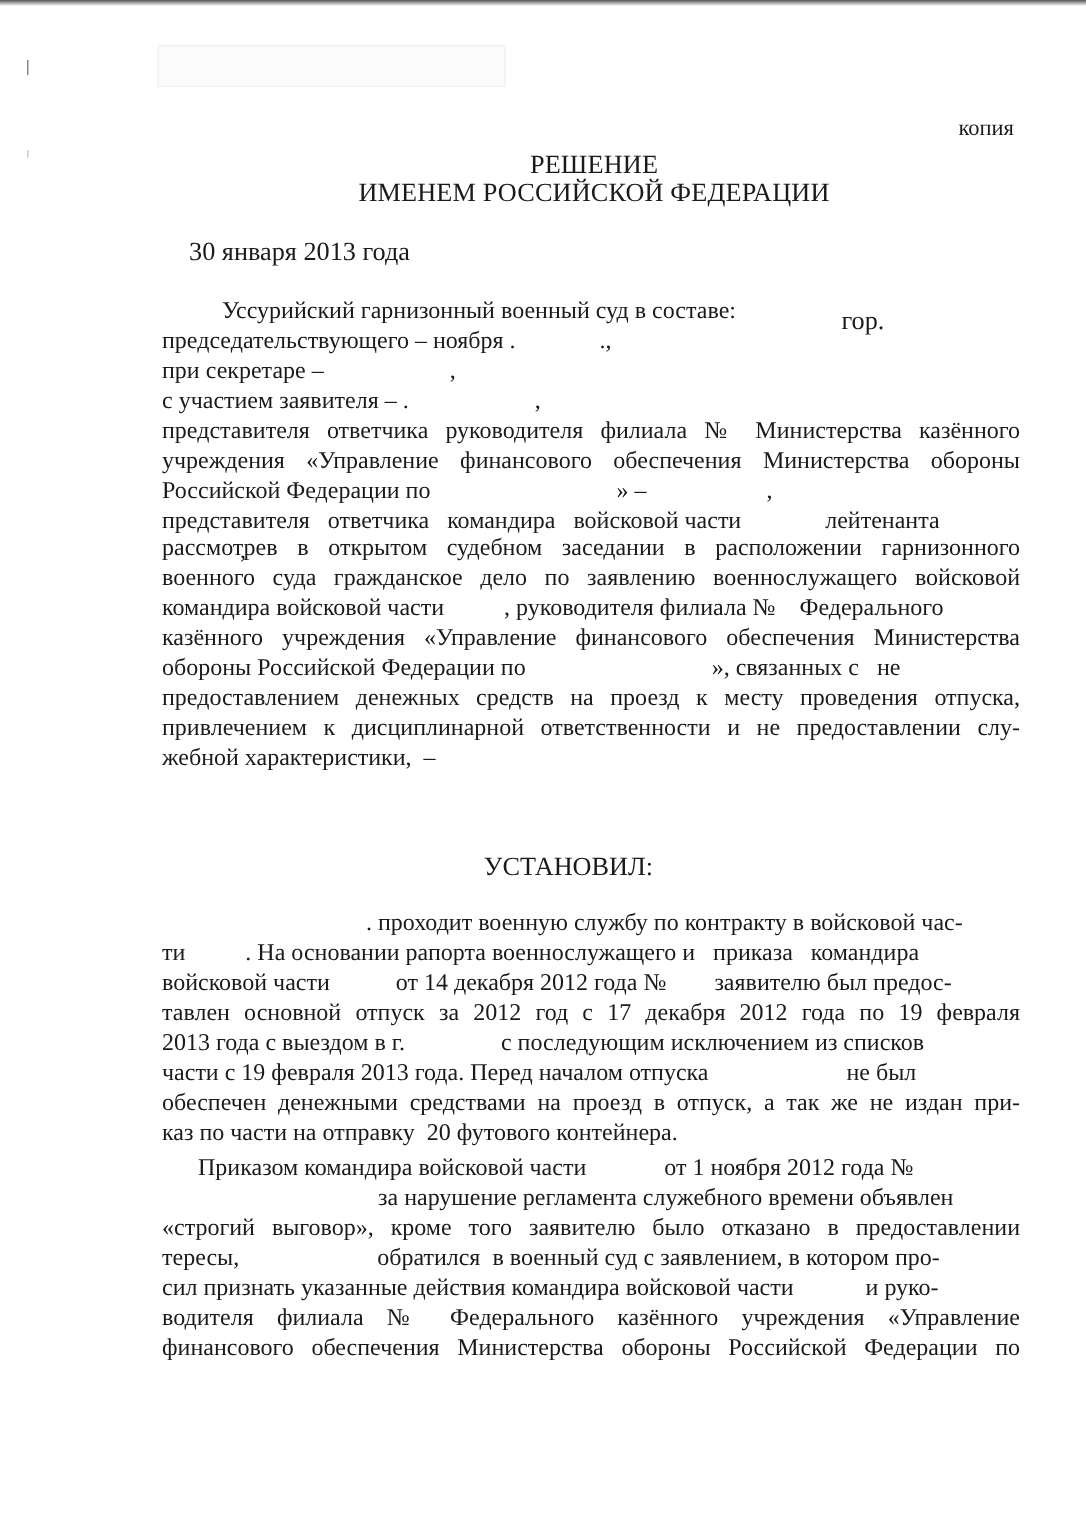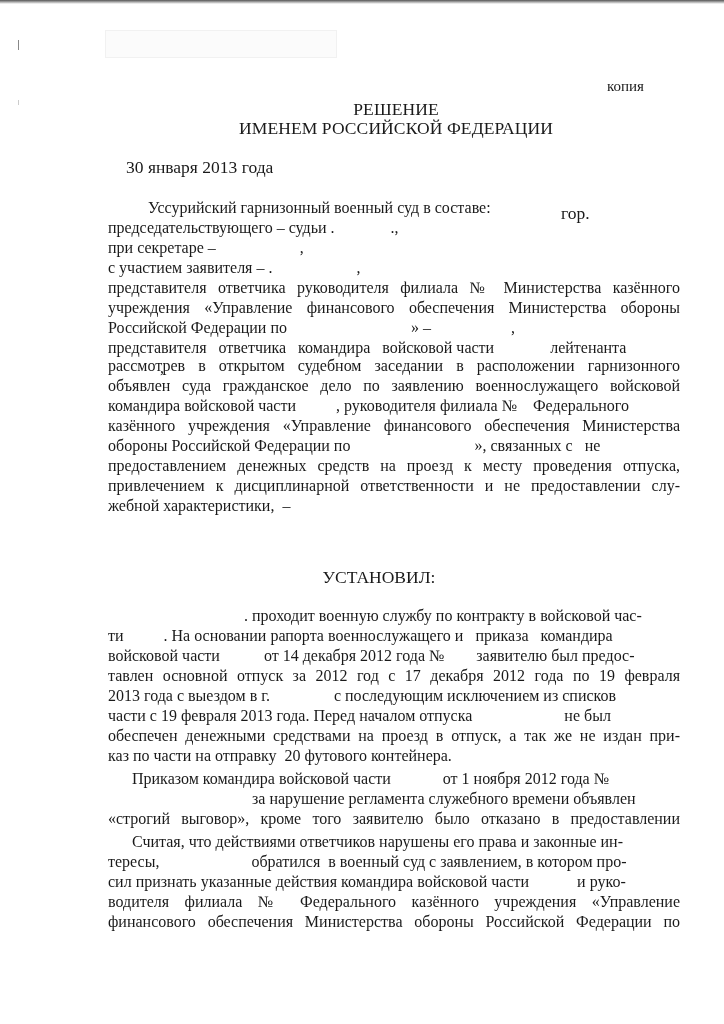--- a/index.html
+++ b/index.html
@@ -12,21 +12,21 @@
     .top-edge {
       position: absolute; left: 0; top: 0; width: 724px; height: 4px;
       background: linear-gradient(#555, #bbb 60%, #fff);
     }
     .scan-mark {
       position: absolute; left: 105px; top: 30px; width: 230px; height: 26px;
       background: #fbfbfb; border: 1px solid #f1f1f1;
     }
     .left-mark { position: absolute; left: 18px; width: 1px; background: #888; }
     .copy-label {
-      position: absolute; left: 607px; top: 78px; font-size: 15px;
+      position: absolute; left: 639px; top: 78px; font-size: 15px;
     }
     .title {
       position: absolute; left: 0; width: 724px; text-align: center;
       font-size: 17.5px; letter-spacing: 0.1px;
     }
     .t1 { top: 99px; left: 34px; }
     .t2 { top: 118px; left: 34px; }
     .date-line {
       position: absolute; left: 110px; top: 157px; font-size: 17.5px; margin-left: 16px;
     }
@@ -55,33 +55,33 @@
 <div class="copy-label">копия</div>
 
 <div class="title t1">РЕШЕНИЕ</div>
 <div class="title t2">ИМЕНЕМ РОССИЙСКОЙ ФЕДЕРАЦИИ</div>
 
 <div class="date-line">30 января 2013 года</div>
 <div class="city">гор.</div>
 
 <div class="body" style="top:198px;">
   <div class="line">          Уссурийский гарнизонный военный суд в составе:</div>
-  <div class="line">председательствующего – судьи .              .,</div>
+  <div class="line">председательствующего – ноября .              .,</div>
   <div class="line">при секретаре –                     ,</div>
   <div class="line">с участием заявителя – .                     ,</div>
   <div class="line just">представителя ответчика руководителя филиала №    Министерства казённого</div>
   <div class="line just">учреждения «Управление финансового обеспечения Министерства обороны</div>
   <div class="line">Российской Федерации по                               » –                    ,</div>
   <div class="line">представителя   ответчика   командира   войсковой части              лейтенанта</div>
   <div class="line">             ,</div>
 </div>
 
 <div class="body" style="top:356px;">
   <div class="line just">рассмотрев в открытом судебном заседании в расположении гарнизонного</div>
-  <div class="line just">объявлен суда гражданское дело по заявлению военнослужащего войсковой</div>
+  <div class="line just">военного суда гражданское дело по заявлению военнослужащего войсковой</div>
   <div class="line">командира войсковой части          , руководителя филиала №    Федерального</div>
   <div class="line just">казённого учреждения «Управление финансового обеспечения Министерства</div>
   <div class="line">обороны Российской Федерации по                               », связанных с   не</div>
   <div class="line just">предоставлением денежных средств на проезд к месту проведения отпуска,</div>
   <div class="line just">привлечением к дисциплинарной ответственности и не предоставлении слу-</div>
   <div class="line">жебной характеристики,  –</div>
 </div>
 
 <div class="section-head">УСТАНОВИЛ:</div>
 
@@ -90,18 +90,17 @@
   <div class="line">ти          . На основании рапорта военнослужащего и   приказа   командира</div>
   <div class="line">войсковой части           от 14 декабря 2012 года №        заявителю был предос-</div>
   <div class="line just">тавлен основной отпуск за 2012 год с 17 декабря 2012 года по 19 февраля</div>
   <div class="line">2013 года с выездом в г.                с последующим исключением из списков</div>
   <div class="line">части с 19 февраля 2013 года. Перед началом отпуска                       не был</div>
   <div class="line just">обеспечен денежными средствами на проезд в отпуск, а так же не издан при-</div>
   <div class="line">каз по части на отправку  20 футового контейнера.</div>
   <div class="line" style="margin-top:3px;">      Приказом командира войсковой части             от 1 ноября 2012 года №</div>
   <div class="line">                                    за нарушение регламента служебного времени объявлен</div>
   <div class="line just">«строгий выговор», кроме того заявителю было отказано в предоставлении</div>
-  <div class="line" style="margin-top:3px;">      Считая, что действиями ответчиков нарушены его права и законные ин-</div>
   <div class="line">тересы,                       обратился  в военный суд с заявлением, в котором про-</div>
   <div class="line">сил признать указанные действия командира войсковой части            и руко-</div>
   <div class="line just">водителя филиала №    Федерального казённого учреждения «Управление</div>
   <div class="line just">финансового обеспечения Министерства обороны Российской Федерации по</div>
 </div>
 
 </body></html>

